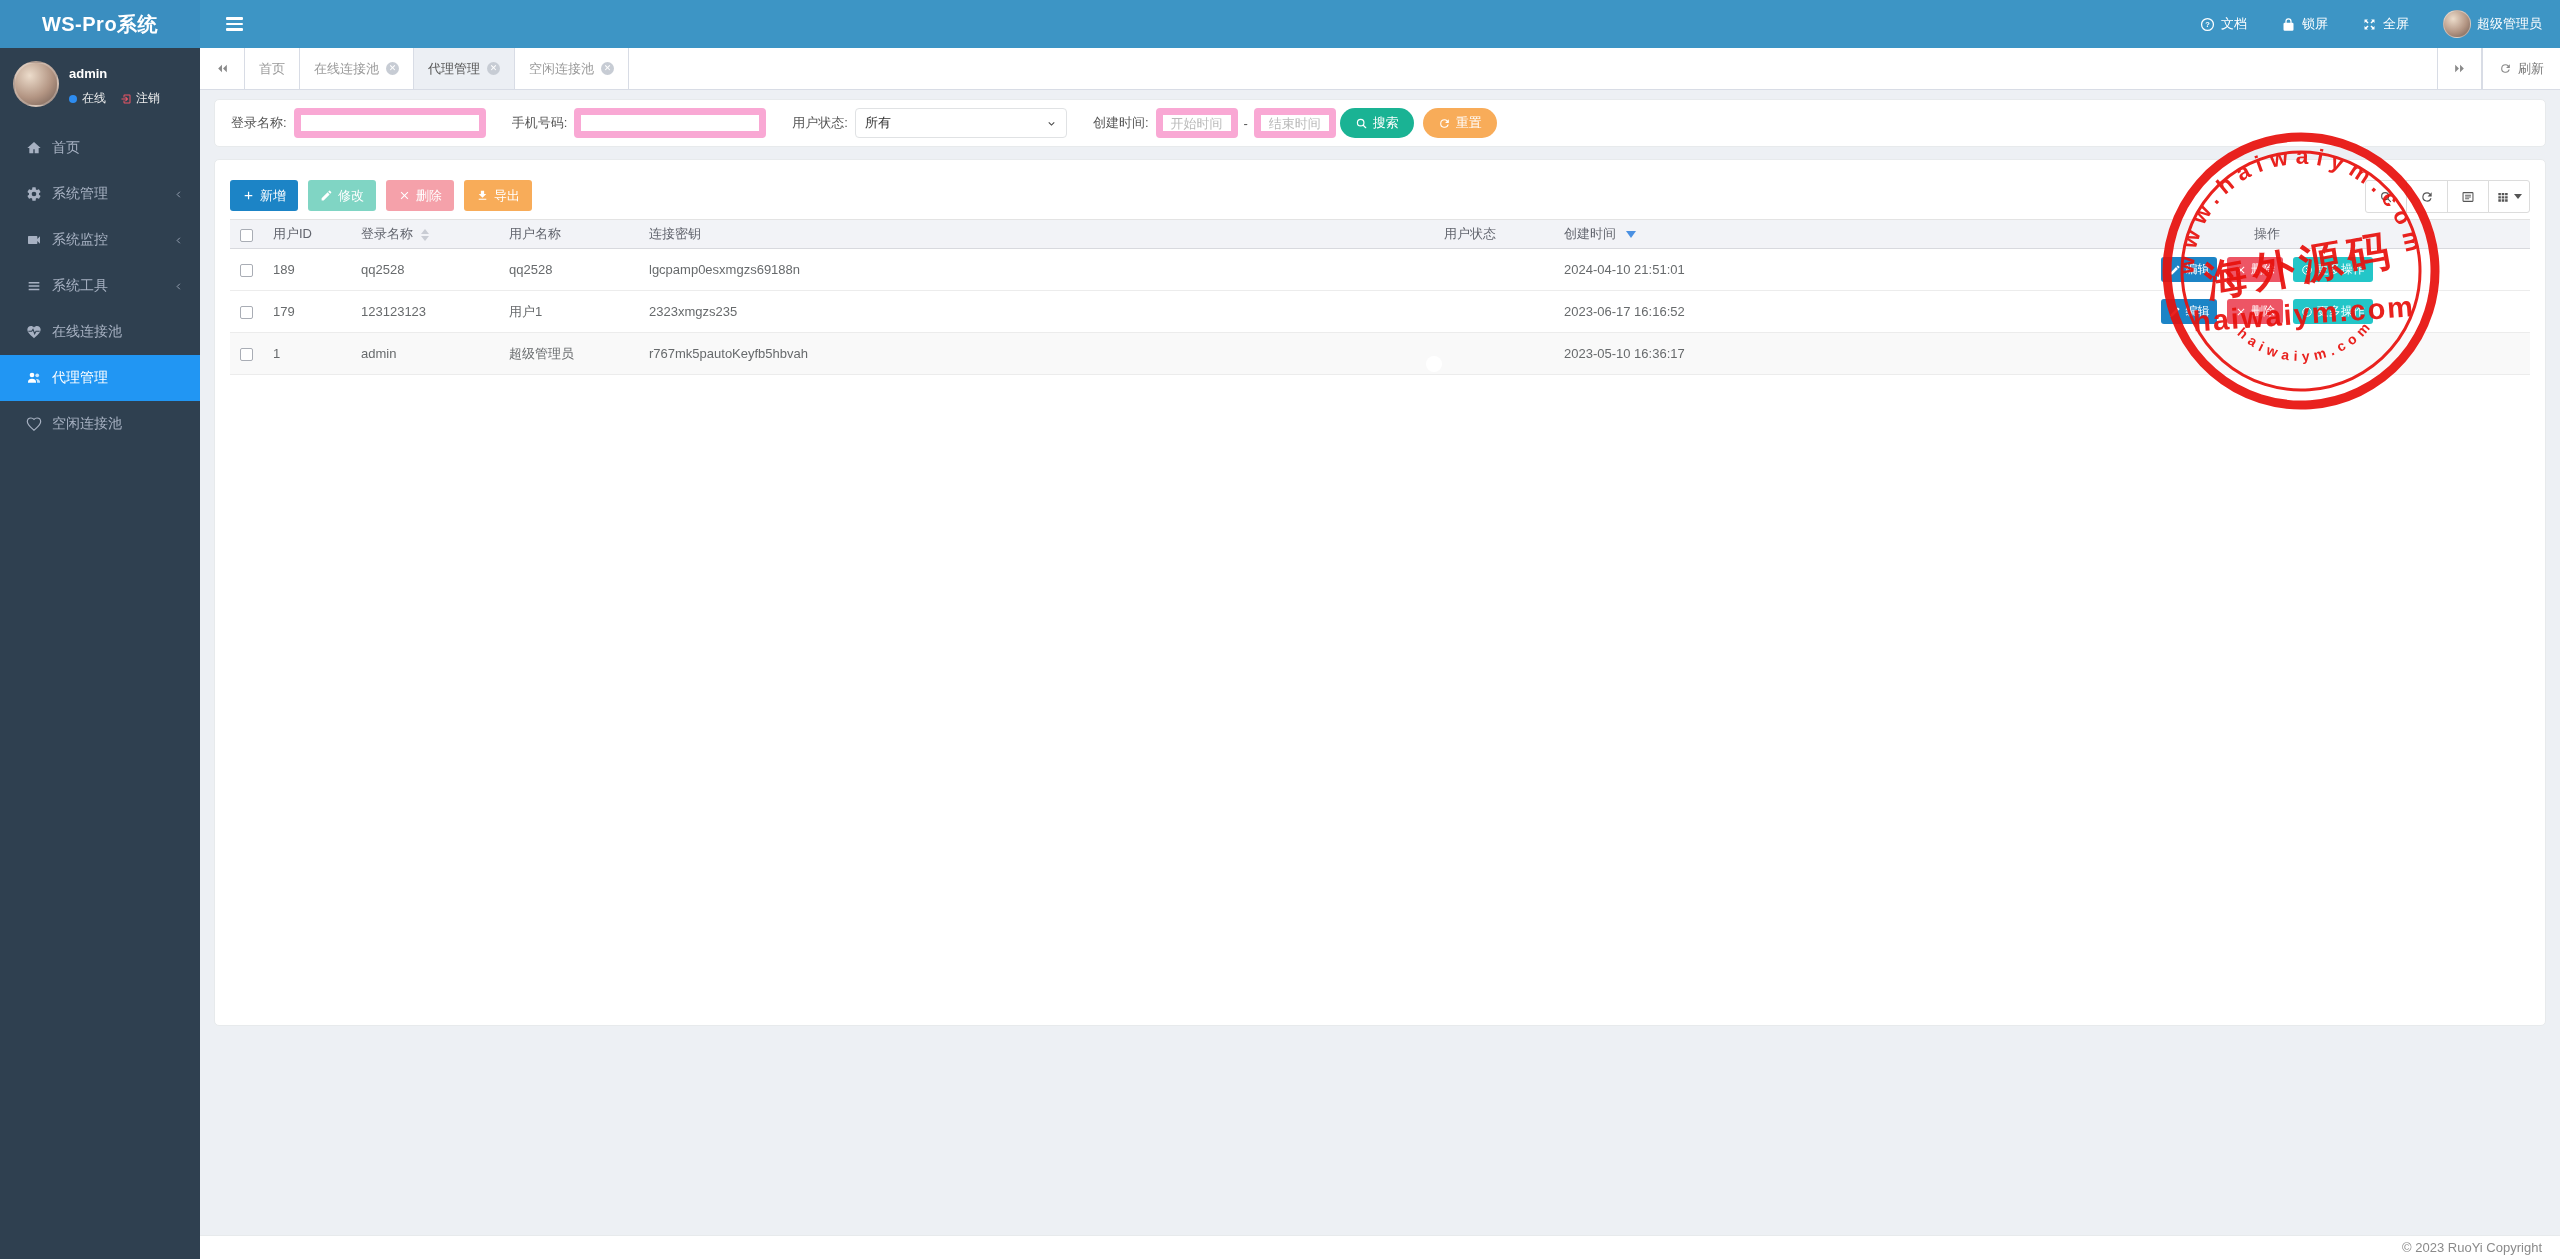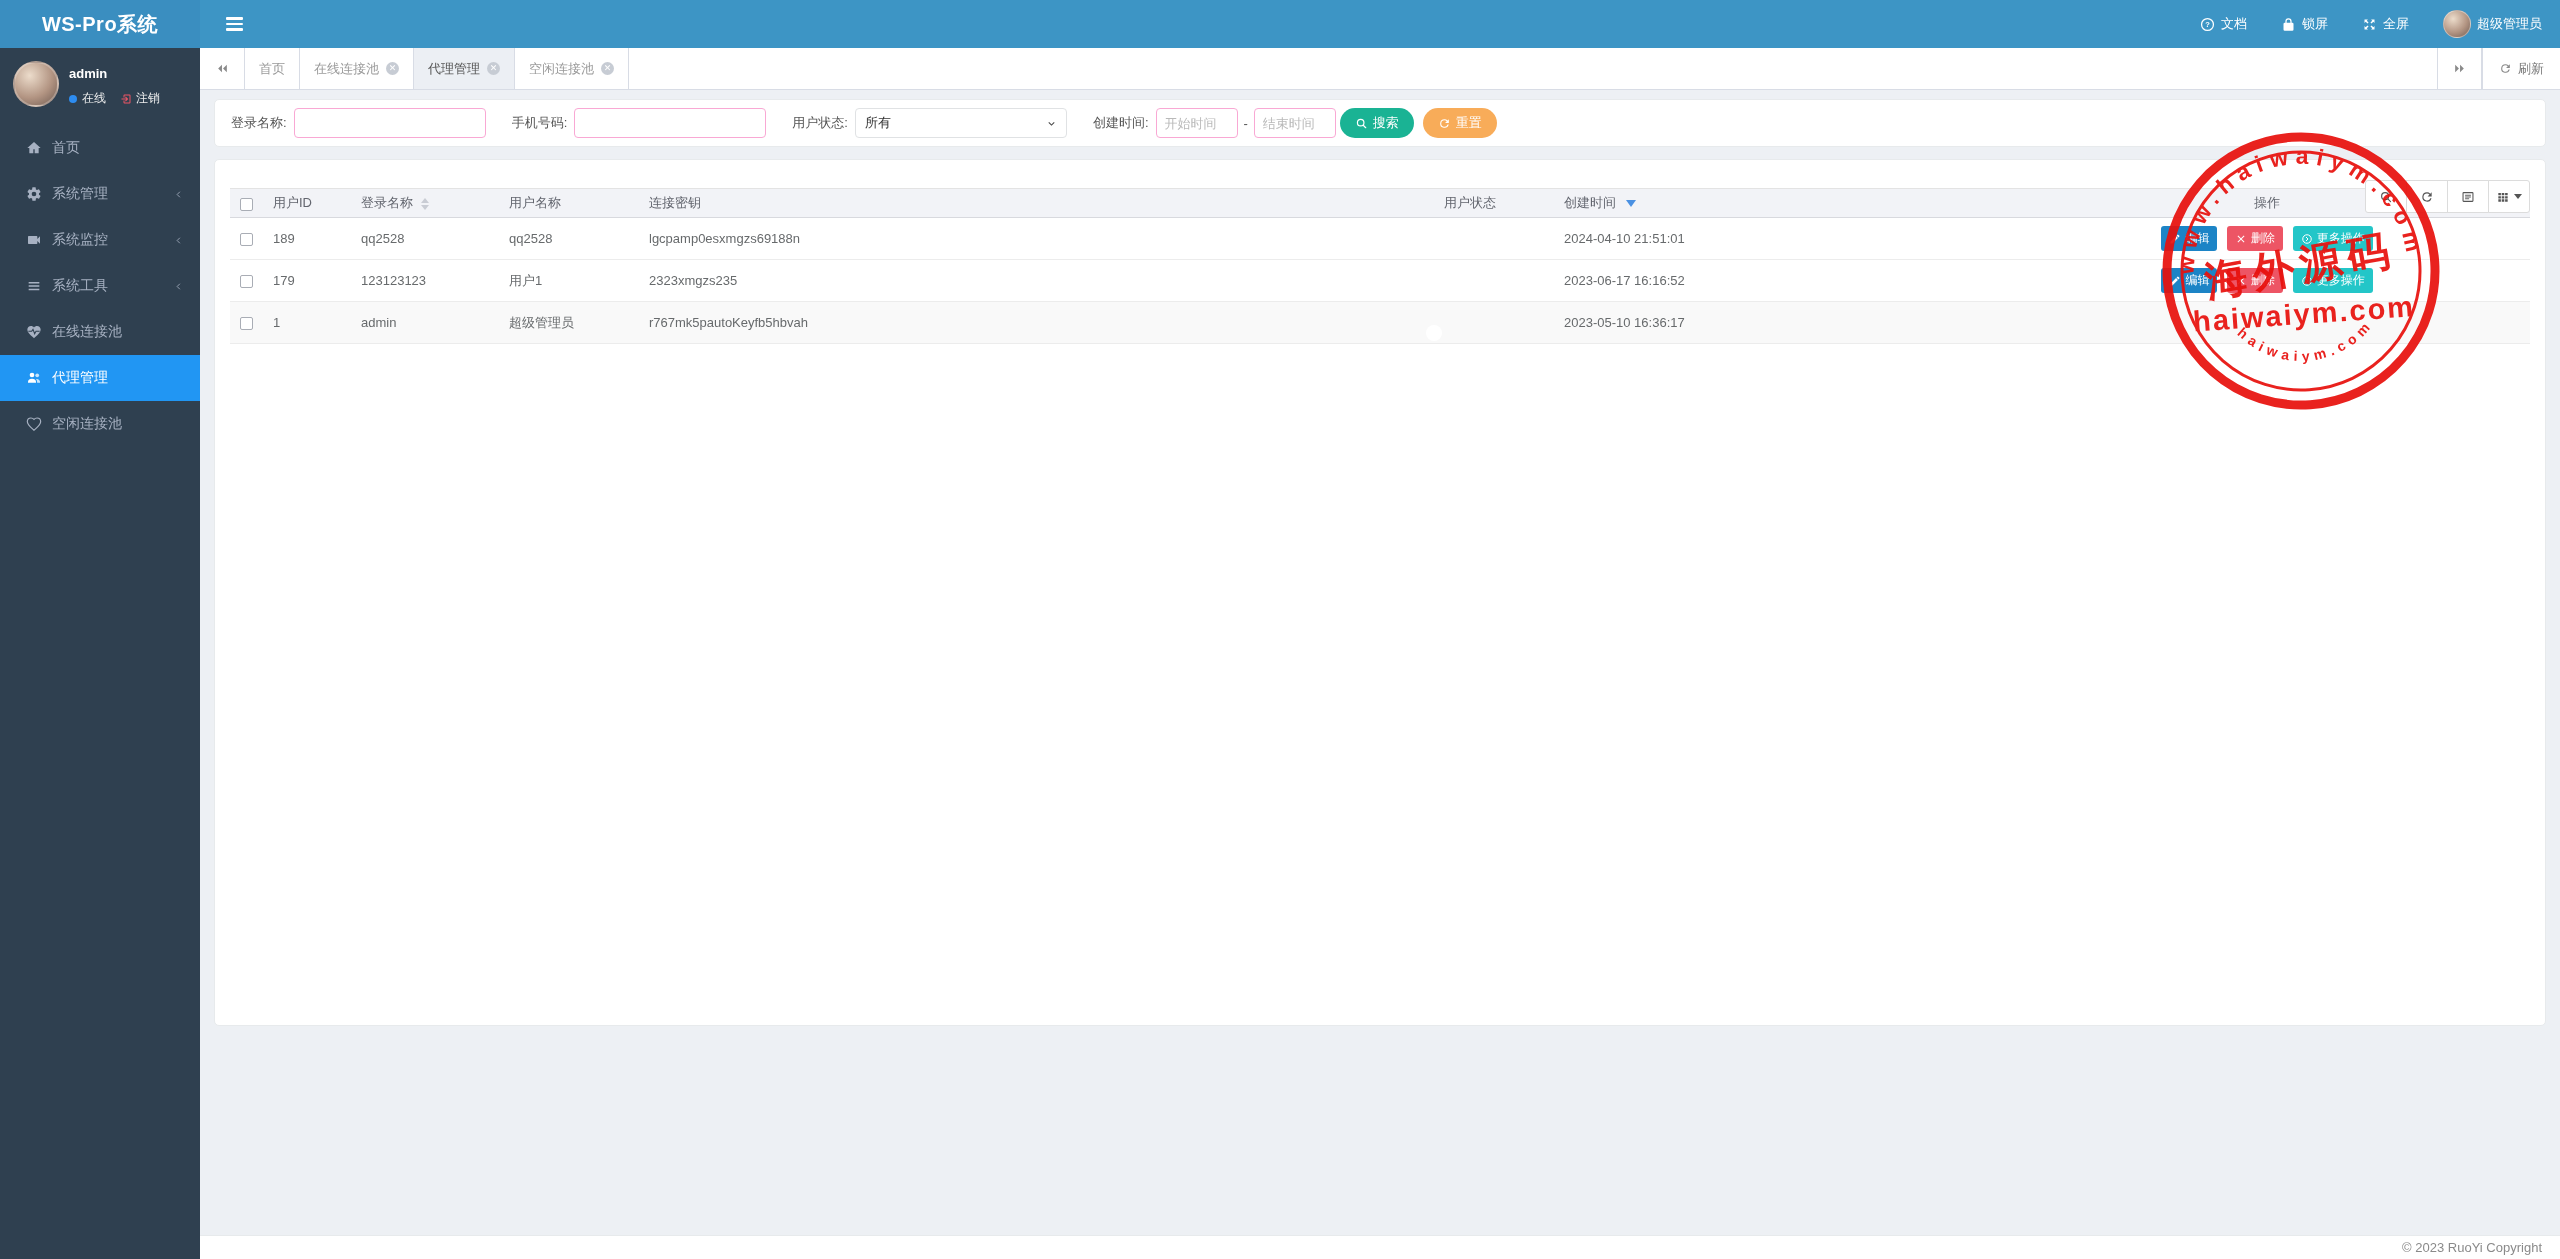--- a/index.html
+++ b/index.html
@@ -48,21 +48,21 @@
   .tabs-right { margin-left:auto; display:flex; }
   .tabs-right > div { border-left:1px solid #d8dce5; }
   .tabs-refresh { padding:0 16px; display:flex; align-items:center; gap:6px; color:#777; font-size:13px; cursor:pointer; }
 
   
   .content { position:absolute; top:90px; left:200px; right:0; bottom:24px; background:#edf0f4; padding:9px 14px; overflow:hidden; }
 
   .search-panel { background:#fff; border:1px solid #e7eaec; border-radius:5px; height:48px; display:flex; align-items:center; padding:0 16px; margin-bottom:12px; }
   .field { display:flex; align-items:center; margin-right:26px; }
   .field label { font-size:13px; color:#555; margin-right:7px; white-space:nowrap; }
-  .inp { height:30px; width:192px; border:1px solid #f9a8d4; border-radius:4px; padding:0 8px; font-size:13px; color:#555; outline:none; background:#fff; font-family:inherit; }
+  .inp { height:30px; width:192px; border:7px solid #f9a8d4; border-radius:4px; padding:0 8px; font-size:13px; color:#555; outline:none; background:#fff; font-family:inherit; }
   .inp.date { width:82px; }
   .inp::placeholder { color:#b9b9b9; }
   .selectbox { height:30px; width:212px; border:1px solid #e0e2e4; border-radius:4px; background:#fff; display:flex; align-items:center; justify-content:space-between; padding:0 9px; font-size:13px; color:#333; cursor:pointer; }
   .selectbox svg { width:11px; height:11px; fill:none; stroke:#444; stroke-width:2.2; }
   .dash { margin:0 6px; color:#555; }
   .btn-pill { height:30px; border-radius:15px; padding:0 15px; display:inline-flex; align-items:center; gap:5px; color:#fff; font-size:13px; border:none; cursor:pointer; font-family:inherit; }
   .btn-pill svg { width:13px; height:13px; }
   .btn-search { background:#1ab394; margin-left:4px; }
   .btn-reset { background:#f8ac59; margin-left:9px; }
 
@@ -307,20 +307,46 @@
     </button>
     <button class="btn-pill btn-reset">
       <svg viewBox="0 0 24 24" fill="#fff">
           <path d="M17.65 6.35A7.95 7.95 0 0 0 12 4a8 8 0 1 0 7.73 10h-2.08A6 6 0 1 1 12 6c1.66 0 3.14.69 4.22 1.78L13 11h7V4l-2.35 2.35z"></path>
         </svg>
       <span>重置</span>
     </button>
   </div>
 
   <div class="main-panel">
+    <div class="toolbar">
+      <button class="btn btn-add">
+        <svg viewBox="0 0 24 24">
+            <path d="M11 5h2.2v6H19v2.2h-5.8V19H11v-5.8H5V11h6V5z"></path>
+          </svg>
+        <span>新增</span>
+      </button>
+      <button class="btn btn-edit">
+        <svg viewBox="0 0 24 24">
+            <path d="M3 17.25V21h3.75L17.81 9.94l-3.75-3.75L3 17.25zM20.71 7.04a1 1 0 0 0 0-1.41l-2.34-2.34a1 1 0 0 0-1.41 0l-1.83 1.83 3.75 3.75 1.83-1.83z"></path>
+          </svg>
+        <span>修改</span>
+      </button>
+      <button class="btn btn-del">
+        <svg viewBox="0 0 24 24">
+            <path d="M6.4 5 12 10.6 17.6 5 19 6.4 13.4 12 19 17.6 17.6 19 12 13.4 6.4 19 5 17.6 10.6 12 5 6.4z"></path>
+          </svg>
+        <span>删除</span>
+      </button>
+      <button class="btn btn-export">
+        <svg viewBox="0 0 24 24">
+            <path d="M19 9h-4V3H9v6H5l7 7 7-7zM5 18v2h14v-2H5z"></path>
+          </svg>
+        <span>导出</span>
+      </button>
+    </div>
 
     <div class="table-tools">
       <div class="tool-btn">
         <svg viewBox="0 0 24 24">
             <circle cx="10.5" cy="10.5" r="6" fill="none" stroke="#555" stroke-width="2"></circle>
             <path d="M15.2 15.2l4.6 4.6" stroke="#555" stroke-width="2" stroke-linecap="round"></path>
           </svg>
       </div>
       <div class="tool-btn">
         <svg viewBox="0 0 24 24" fill="#555">

